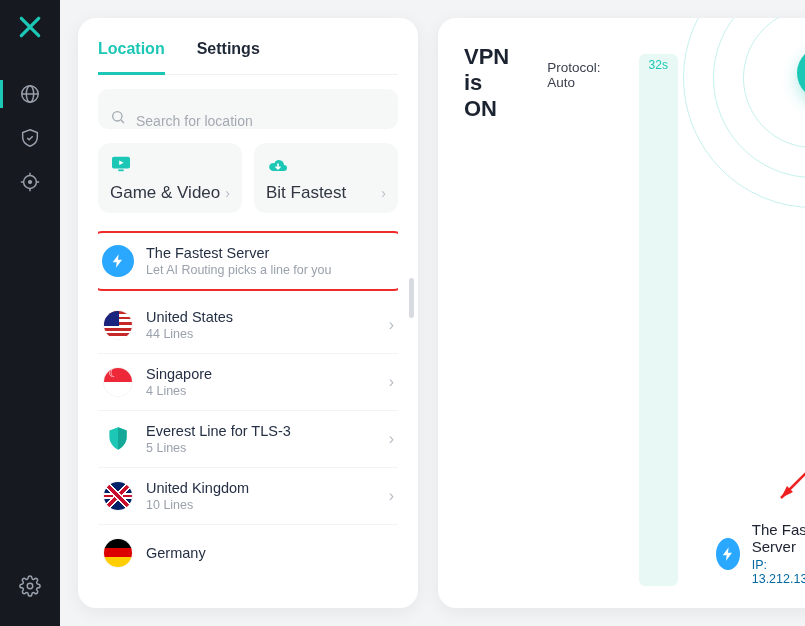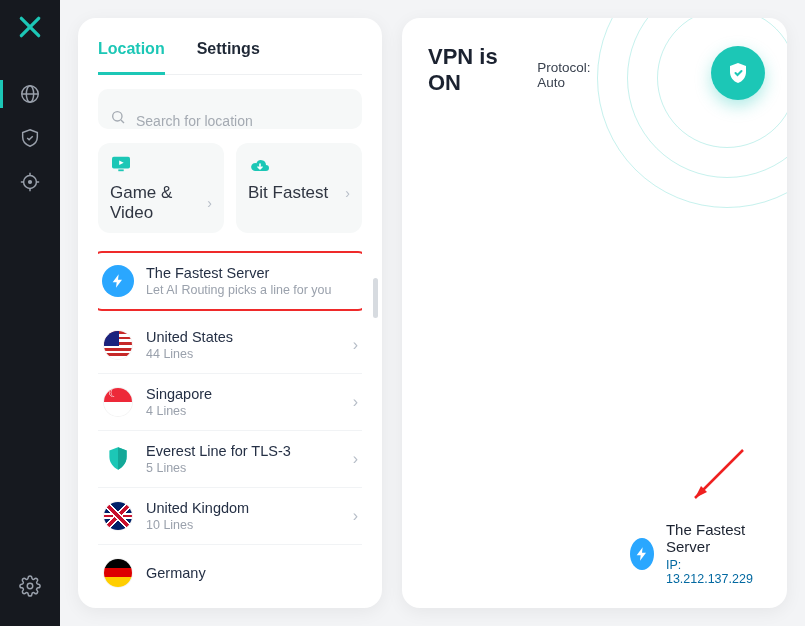--- a/index.html
+++ b/index.html
@@ -65,21 +65,21 @@
     background: #f3f4f6;
     position: relative;
   }
   .card {
     background: #ffffff;
     border-radius: 18px;
     box-shadow: 0 4px 18px rgba(0,0,0,0.06);
   }
   
   .left-panel {
-    width: 304px;
+    width: 340px;
     height: 590px;
     padding: 18px 20px 0 20px;
     display: flex;
     flex-direction: column;
     position: relative;
   }
   .tabs {
     display: flex;
     gap: 32px;
     border-bottom: 1px solid #eef0f2;
@@ -437,20 +437,21 @@
     </div>
     <div class="shield-circle">
       <svg width="24" height="24" viewBox="0 0 24 24" fill="#fff">
           <path d="M12 2l8 3v6c0 5.5-3.6 9.6-8 11-4.4-1.4-8-5.5-8-11V5l8-3z"></path>
           <path d="M9.5 12l2 2 4-4" stroke="#1cc7b6" stroke-width="2" fill="none" stroke-linecap="round"></path>
         </svg>
     </div>
 
     <div class="vpn-title">VPN is ON</div>
     <div class="vpn-proto">Protocol: Auto</div>
+    <span class="timer-badge">32s</span>
 
     <div class="conn-box">
       <div class="conn-row">
         <div class="bolt-badge">
           <svg width="16" height="16" viewBox="0 0 24 24" fill="#fff">
               <path d="M13 2L4 14h6l-1 8 9-12h-6l1-8z"></path>
             </svg>
         </div>
         <div>
           <div class="conn-title">The Fastest Server</div>

